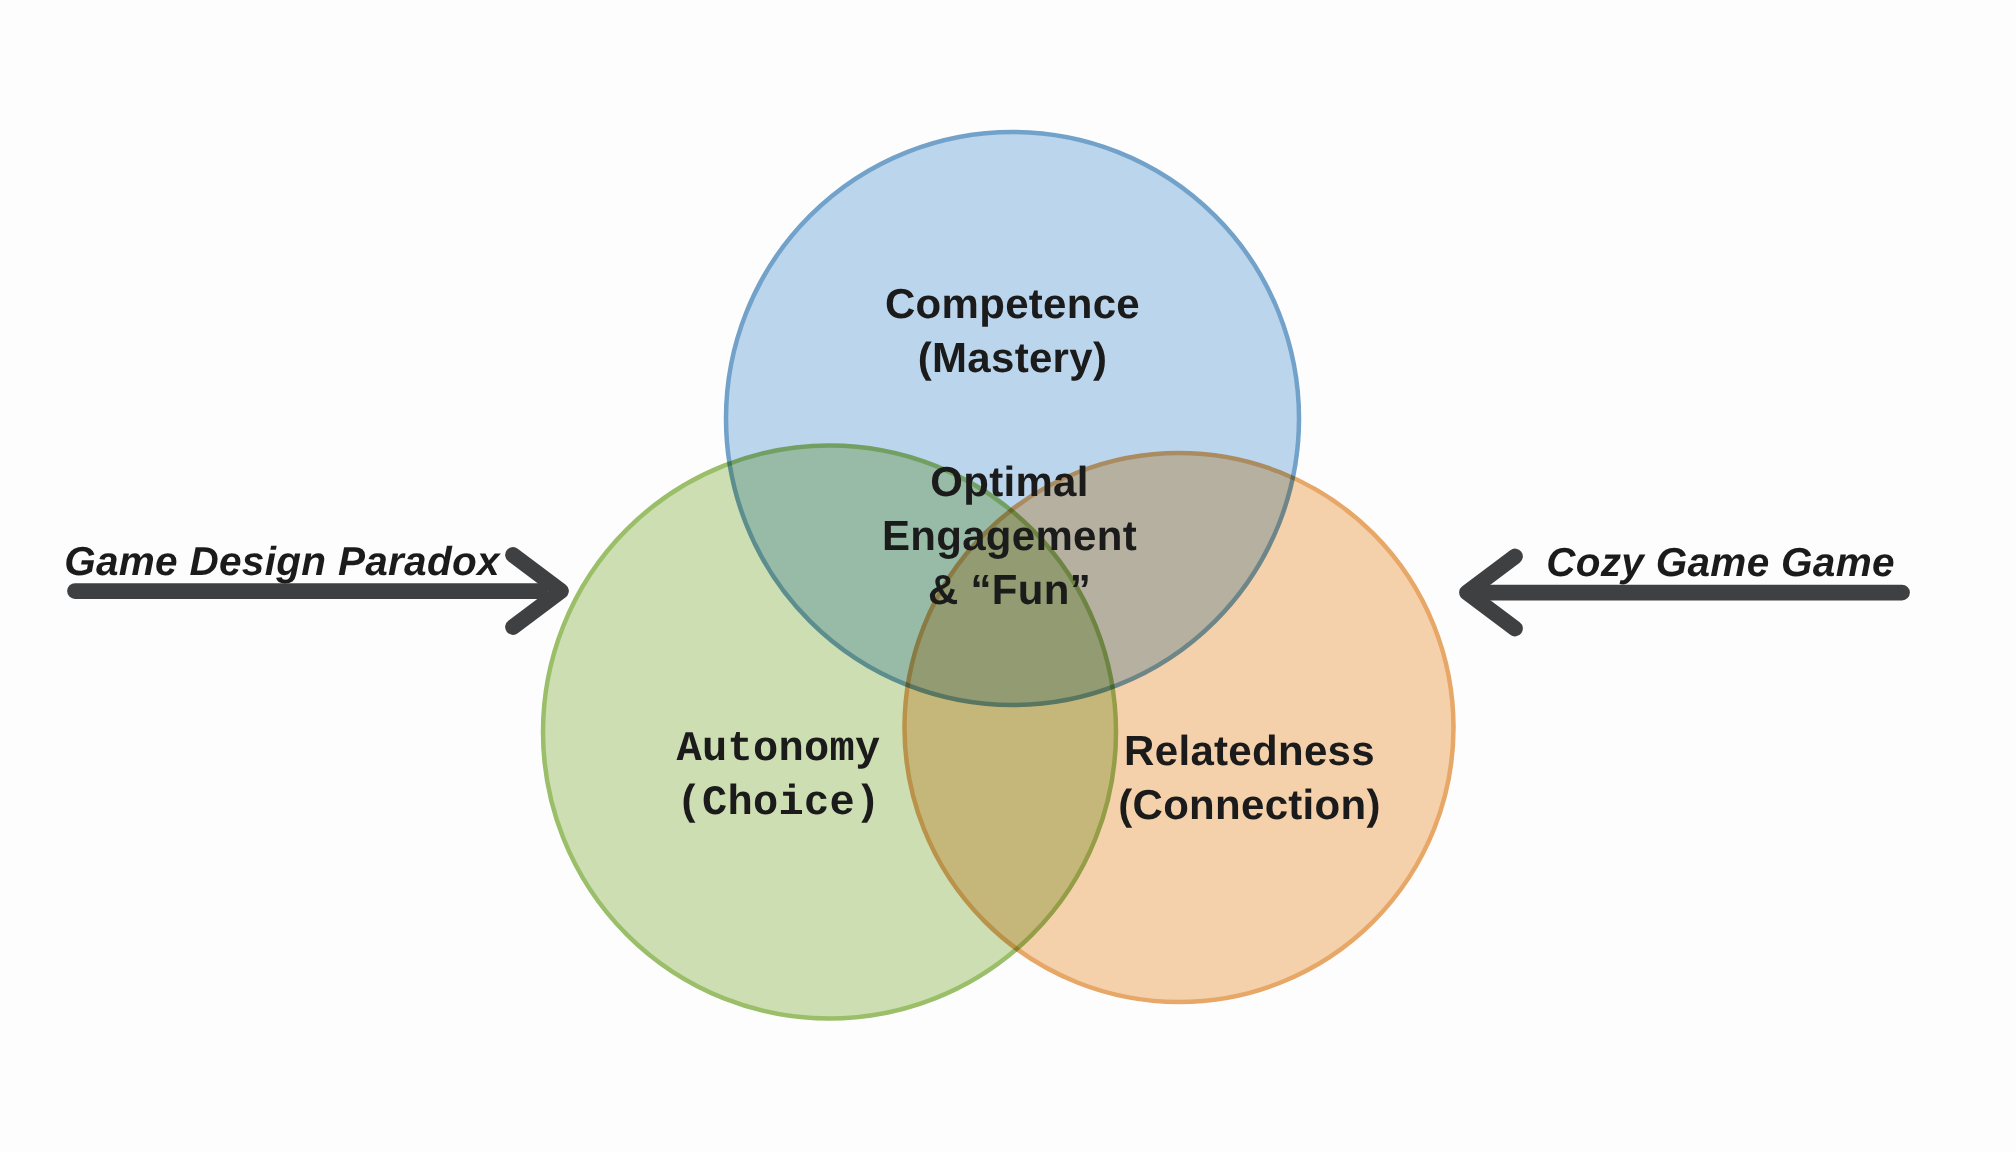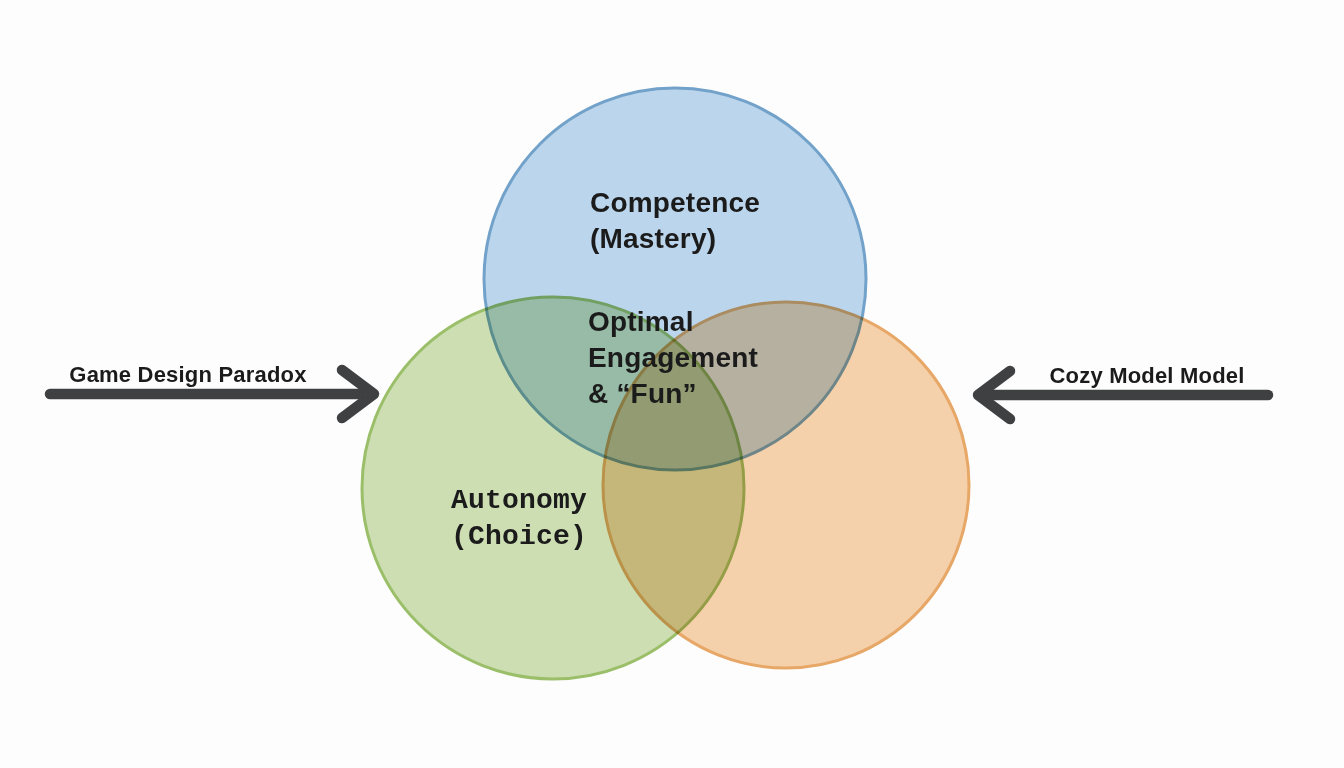--- a/index.html
+++ b/index.html
@@ -30,32 +30,33 @@
     fill: none;
     stroke-width: 10.5;
     stroke-linecap: round;
     stroke-linejoin: round;
   }
   .label {
     position: absolute;
     transform: translate(-50%, -50%);
     font-weight: 700;
     color: #1b1b1b;
-    text-align: left;
+    text-align: center;
     white-space: pre-line;
     letter-spacing: 0.2px;
   }
   .circle-label {
     font-size: 28px;
     line-height: 1.29;
   }
   .arrow-label {
-    font-size: 22px;
+    font-size: 27px;
     line-height: 1.1;
     white-space: nowrap;
+    font-style: italic;
   }
 </style>
 </head>
 <body>
 
 <div class="stage">
 
   <svg class="venn-svg" width="1344" height="768" viewBox="0 0 1344 768">
 
     <rect x="0" y="0" width="1344" height="768" fill="#FDFDFD"></rect>
@@ -78,18 +79,20 @@
   <div class="label circle-label" style="left:675px; top:221px;">Competence
 (Mastery)</div>
 
   <div class="label circle-label" style="left:673px; top:358px;">Optimal
 Engagement
 &amp; “Fun”</div>
 
   <div class="label circle-label" style="left:519px; top:519px;font-family:Liberation Mono, monospace;">Autonomy
 (Choice)</div>
 
+  <div class="label circle-label" style="left:833px; top:519px;">Relatedness
+(Connection)</div>
 
   <div class="label arrow-label" style="left:188px; top:375px;">Game Design Paradox</div>
 
-  <div class="label arrow-label" style="left:1147px; top:376px;">Cozy Model Model</div>
+  <div class="label arrow-label" style="left:1147px; top:376px;">Cozy Game Game</div>
 
 </div>
 
 </body></html>

